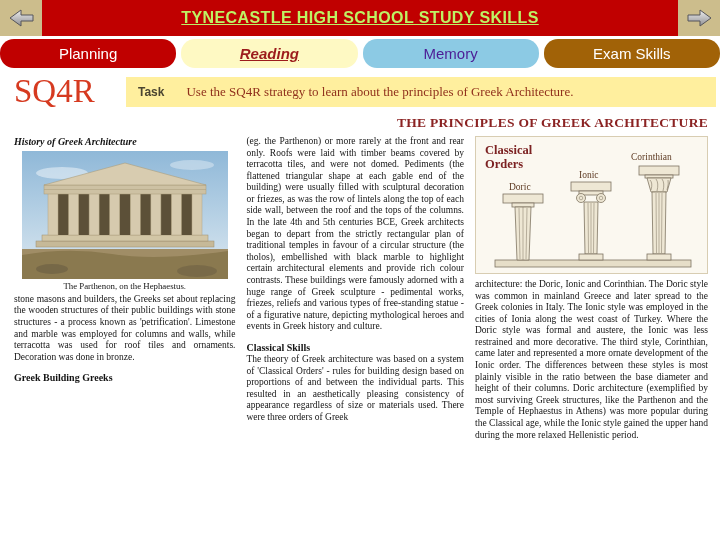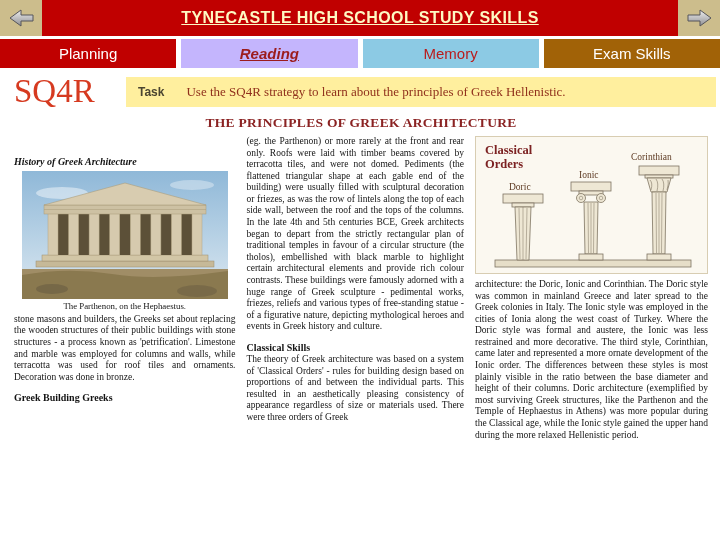--- a/index.html
+++ b/index.html
@@ -4,43 +4,43 @@
 <style>
   * { margin:0; padding:0; box-sizing:border-box; }
   html,body { width:720px; height:540px; }
   body { font-family:"Liberation Serif","DejaVu Serif",serif; background:#ffffff; }
   .slide { position:relative; width:720px; height:540px; background:#ffffff; overflow:hidden; }
 
   
   .top-bar { display:flex; height:36px; }
   .arrow-box { width:42px; background:#ccbd8c; display:flex; align-items:center; justify-content:center; cursor:pointer; }
   .header-bar { flex:1; background:#c00000; display:flex; align-items:center; justify-content:center; }
-  .header-title { color:#fef9c3; font-family:"Liberation Sans",sans-serif; font-weight:bold; font-size:16px; letter-spacing:.4px; text-decoration:underline; }
+  .header-title { color:#bef264; font-family:"Liberation Sans",sans-serif; font-weight:bold; font-size:16px; letter-spacing:.4px; text-decoration:underline; }
 
   
   .tabs { display:flex; height:29px; margin-top:3px; gap:5px; }
-  .tab { flex:1; display:flex; align-items:center; justify-content:center; font-family:"Liberation Sans",sans-serif; font-size:15px; cursor:pointer; }
+  .tab { flex:1; display:flex; align-items:center; justify-content:center; font-family:"Liberation Sans",sans-serif; font-size:15px; cursor:pointer;border-radius:14px; }
   .tab-planning { background:#c00000; color:#ffffff; }
-  .tab-reading  { background:#c4b5fd; color:#9c1c1c; font-style:italic; font-weight:bold; text-decoration:underline; }
-  .tab-memory   { background:#8ccae4; color:#b91c1c;text-align:center; }
+  .tab-reading  { background:#fef9c3; color:#9c1c1c; font-style:italic; font-weight:bold; text-decoration:underline; }
+  .tab-memory   { background:#8ccae4; color:#4c1d95;text-align:center; }
   .tab-exam     { background:#a16207; color:#ffffff; }
 
   
   .task-row { display:flex; align-items:center; padding:7px 4px 2px 14px; }
   .sq4r { width:112px; font-size:33px; color:#d63a20; line-height:1; }
   .task-bar { flex:1; background:#ffef9e; height:30px; display:flex; align-items:center; padding:0 12px;text-align:right; }
   .task-label { font-family:"Liberation Sans",sans-serif; font-weight:bold; font-size:12px; color:#4a4430; margin-right:22px; }
   .task-text { font-size:13px; color:#90301c; }
 
   
   .content { padding:2px 12px 0 14px; }
-  .main-title { text-align:center; color:#8b2323; font-weight:bold; font-size:13.5px; letter-spacing:.3px; margin:3px 0 5px; }
+  .main-title { text-align:right; color:#8b2323; font-weight:bold; font-size:13.5px; letter-spacing:.3px; margin:3px 0 5px; }
   .columns { display:flex; gap:11px; }
   .col { font-size:9.5px; line-height:1.22; color:#141414; text-align:justify; }
-  .col-left { width:226px;margin-top:20px; }
+  .col-left { width:226px; }
   .col-mid  { width:222px; }
   .col-right{ width:233px; }
   .col p { margin:0 0 2px; }
   .body-heading { font-weight:bold; font-size:10px; text-align:left; }
   .body-heading.italic { font-style:italic; }
   .gap-top { margin-top:9px; }
   figure { margin:3px 0 2px; }
   .photo { width:206px; height:128px; display:block; margin:0 auto; }
   figcaption { font-size:8.8px; text-align:center; margin-top:2px; }
   .orders-fig { width:233px; height:138px; display:block; margin-bottom:5px; }
@@ -85,21 +85,21 @@
     <div class="tab tab-planning">Planning</div>
     <div class="tab tab-reading">Reading</div>
     <div class="tab tab-memory">Memory</div>
     <div class="tab tab-exam">Exam Skills</div>
   </div>
 
   <div class="task-row">
     <div class="sq4r">SQ4R</div>
     <div class="task-bar">
       <span class="task-label">Task</span>
-      <span class="task-text">Use the SQ4R strategy to learn about the principles of Greek Hellenistic.</span>
+      <span class="task-text">Use the SQ4R strategy to learn about the principles of Greek Architecture.</span>
     </div>
   </div>
 
   <div class="content">
     <div class="main-title">THE PRINCIPLES OF GREEK ARCHITECTURE</div>
 
     <div class="columns">
 
       <div class="col col-left">
         <div class="body-heading italic">History of Greek Architecture</div>

